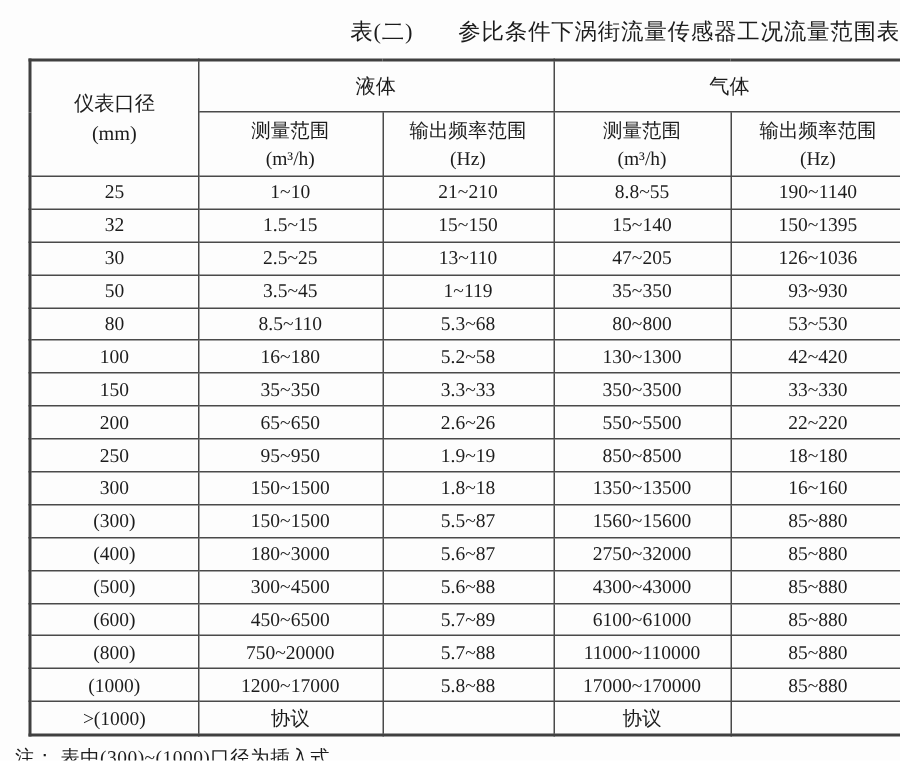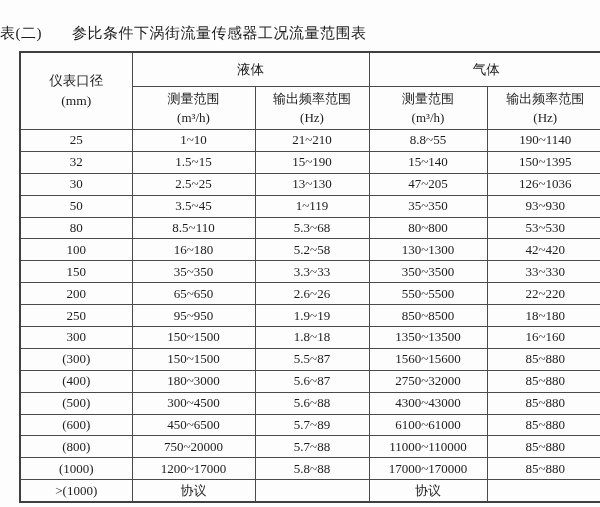--- a/index.html
+++ b/index.html
@@ -5,22 +5,22 @@
   html,body{margin:0;padding:0;}
   .page{
     position:relative;
     width:600px;height:507px;
     background:#fdfdfd;
     font-family:"Liberation Serif","DejaVu Serif",serif;
     color:#1c1c1c;
     overflow:hidden;
   }
   .doc-title{
-    padding-top:24px;
-    text-align:left;
+    padding-top:12px;
+    text-align:right;
     font-size:15px;
     letter-spacing:0.5px;
     white-space:nowrap;
   }
   .doc-title .title-gap{display:inline-block;width:30px;}
   table.spec{
     border-collapse:collapse;
     table-layout:fixed;
     width:584px;
     margin:8px 0 0 19px;
@@ -93,28 +93,28 @@
         <tr>
           <td>25</td>
           <td>1~10</td>
           <td>21~210</td>
           <td>8.8~55</td>
           <td>190~1140</td>
         </tr>
         <tr>
           <td>32</td>
           <td>1.5~15</td>
-          <td>15~190</td>
+          <td>15~150</td>
           <td>15~140</td>
           <td>150~1395</td>
         </tr>
         <tr>
           <td>30</td>
           <td>2.5~25</td>
-          <td>13~130</td>
+          <td>13~110</td>
           <td>47~205</td>
           <td>126~1036</td>
         </tr>
         <tr>
           <td>50</td>
           <td>3.5~45</td>
           <td>1~119</td>
           <td>35~350</td>
           <td>93~930</td>
         </tr>

